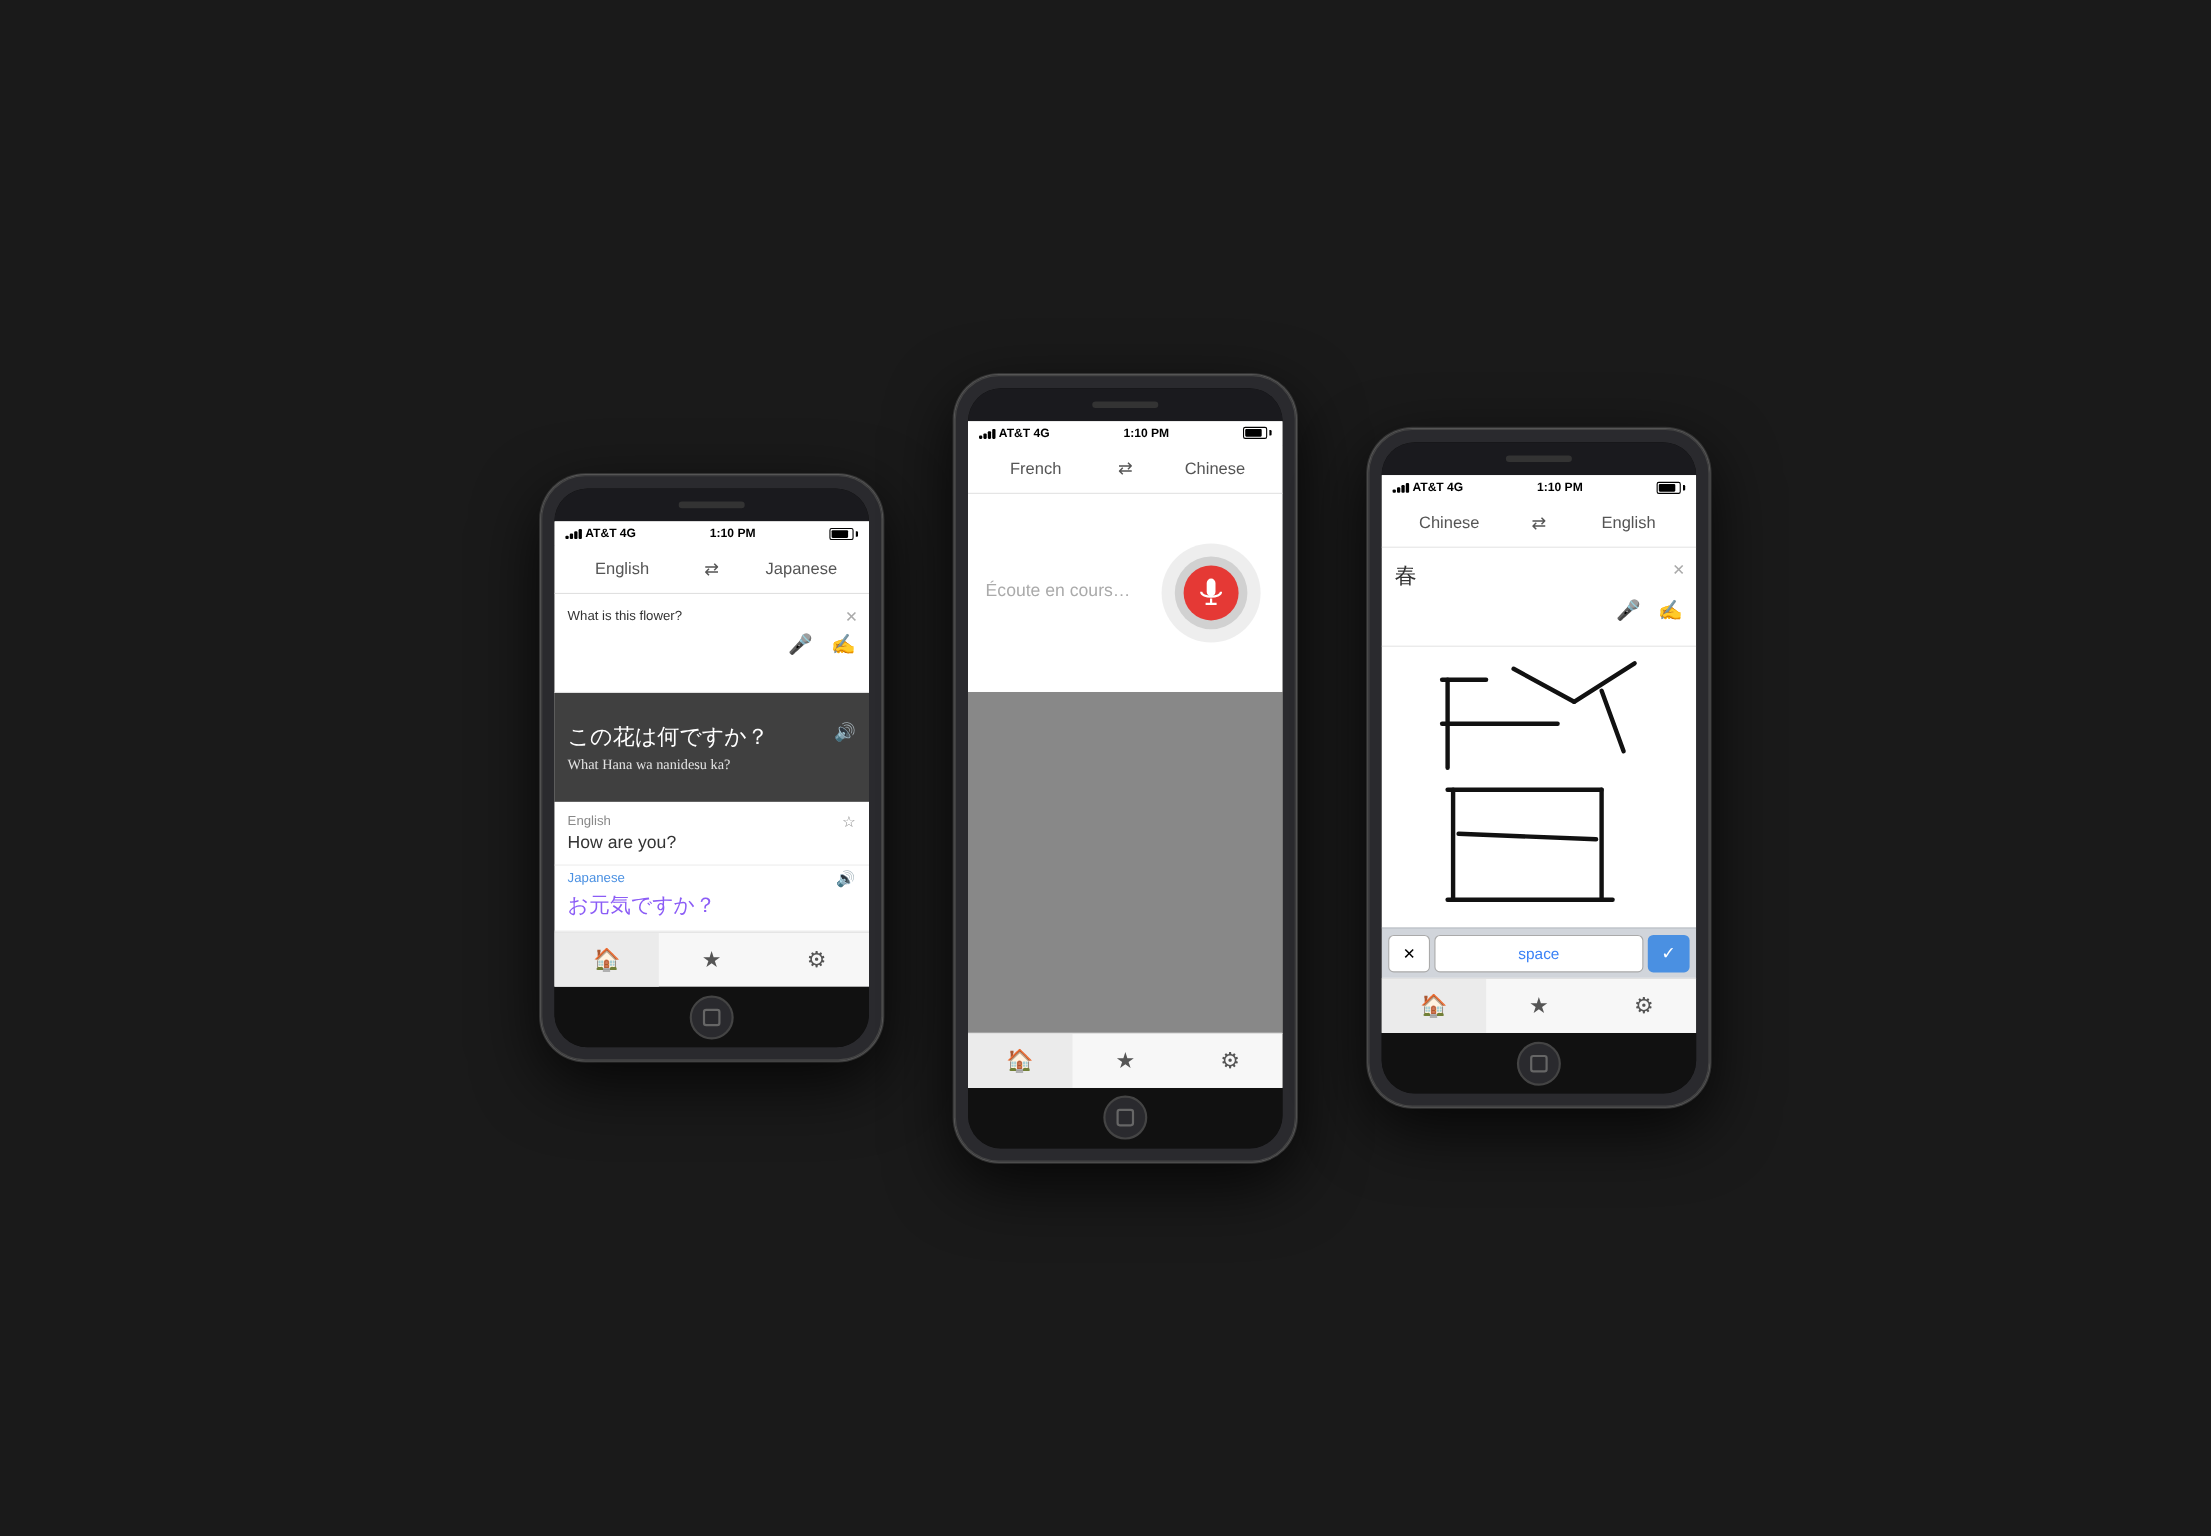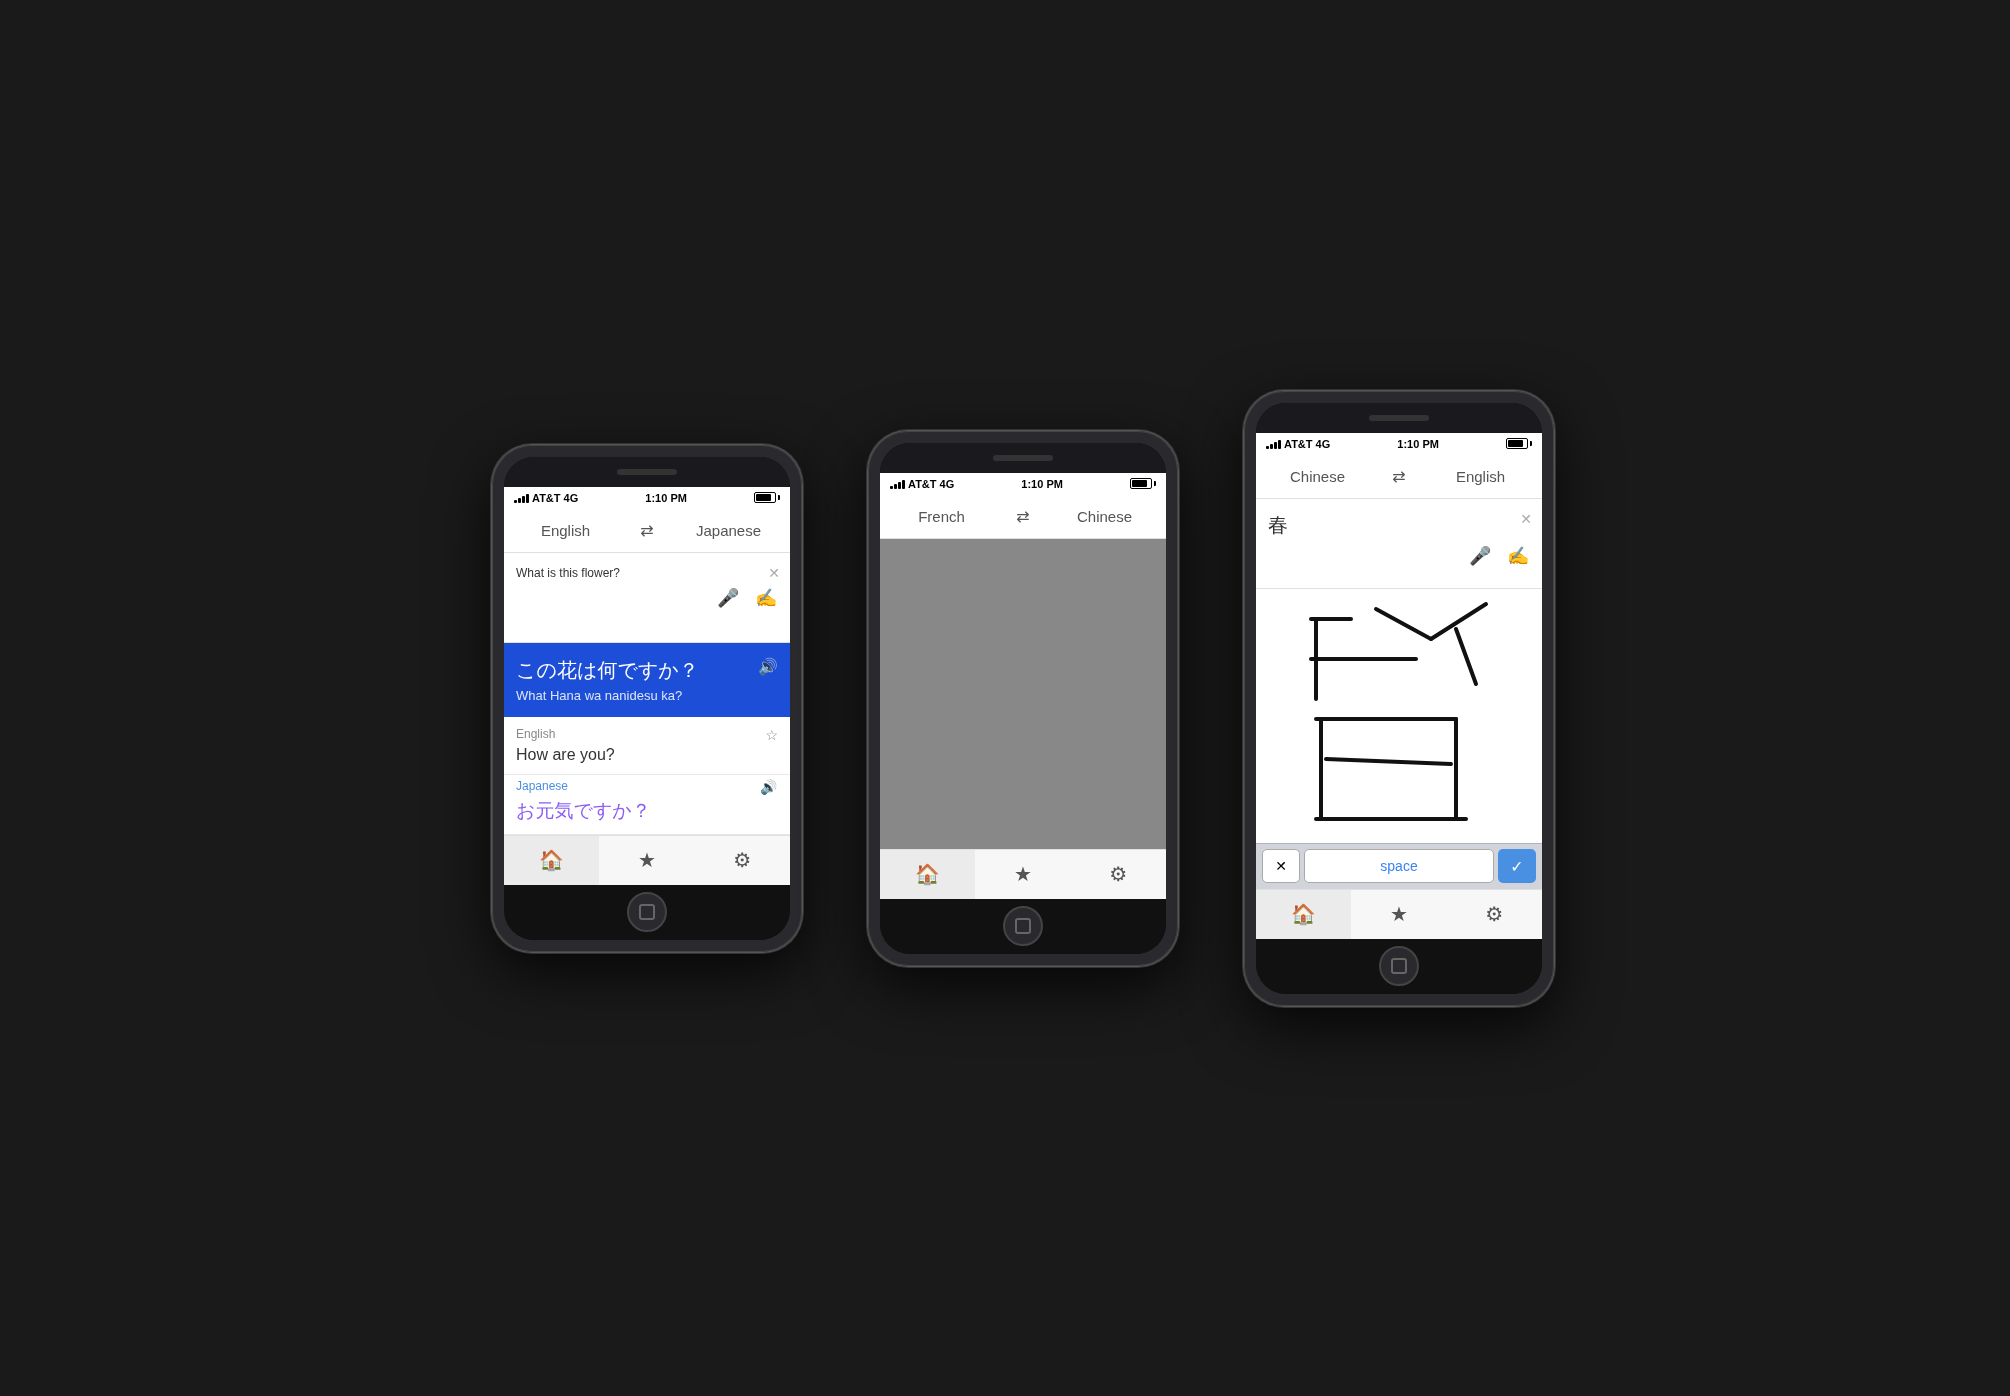--- a/index.html
+++ b/index.html
@@ -192,23 +192,24 @@
       display: flex;
       justify-content: flex-end;
       gap: 16px;
       padding-top: 6px;
       color: #aaa;
       font-size: 18px;
     }
 
     
     .translation-result {
-      background: #1d4ed8;
-      padding: 14px 12px;
+      background: #404040;
+      padding: 26px 12px;
       color: #fff;
+      font-family: Liberation Serif, serif;
     }
 
     .translation-main {
       font-size: 20px;
       font-weight: 400;
       color: #fff;
       margin-bottom: 4px;
       display: flex;
       justify-content: space-between;
       align-items: flex-start;
@@ -541,20 +542,37 @@
           <div class="battery-tip"></div>
         </div>
       </div>
 
       <div class="lang-bar">
         <div class="lang-btn">French</div>
         <div class="lang-swap">⇄</div>
         <div class="lang-btn">Chinese</div>
       </div>
 
+      <div class="voice-overlay">
+        <div class="input-placeholder">Écoute en cours…</div>
+        <div class="voice-ripple-container">
+          <div class="voice-ripple-outer">
+            <div class="voice-ripple-inner">
+              <div class="mic-button-red">
+                <svg width="22" height="28" viewBox="0 0 22 28" fill="white">
+                  <rect x="7" y="1" width="8" height="16" rx="4" fill="white"></rect>
+                  <path d="M2 13 C2 19 20 19 20 13" stroke="white" stroke-width="2" fill="none"></path>
+                  <line x1="11" y1="19" x2="11" y2="24" stroke="white" stroke-width="2"></line>
+                  <line x1="6" y1="24" x2="16" y2="24" stroke="white" stroke-width="2"></line>
+                </svg>
+              </div>
+            </div>
+          </div>
+        </div>
+      </div>
 
       <div class="dark-panel" style="height: 310px;"></div>
 
       <div class="bottom-nav">
         <div class="nav-item active">🏠</div>
         <div class="nav-item">★</div>
         <div class="nav-item">⚙</div>
       </div>
     </div>
     <div class="home-button-area">

